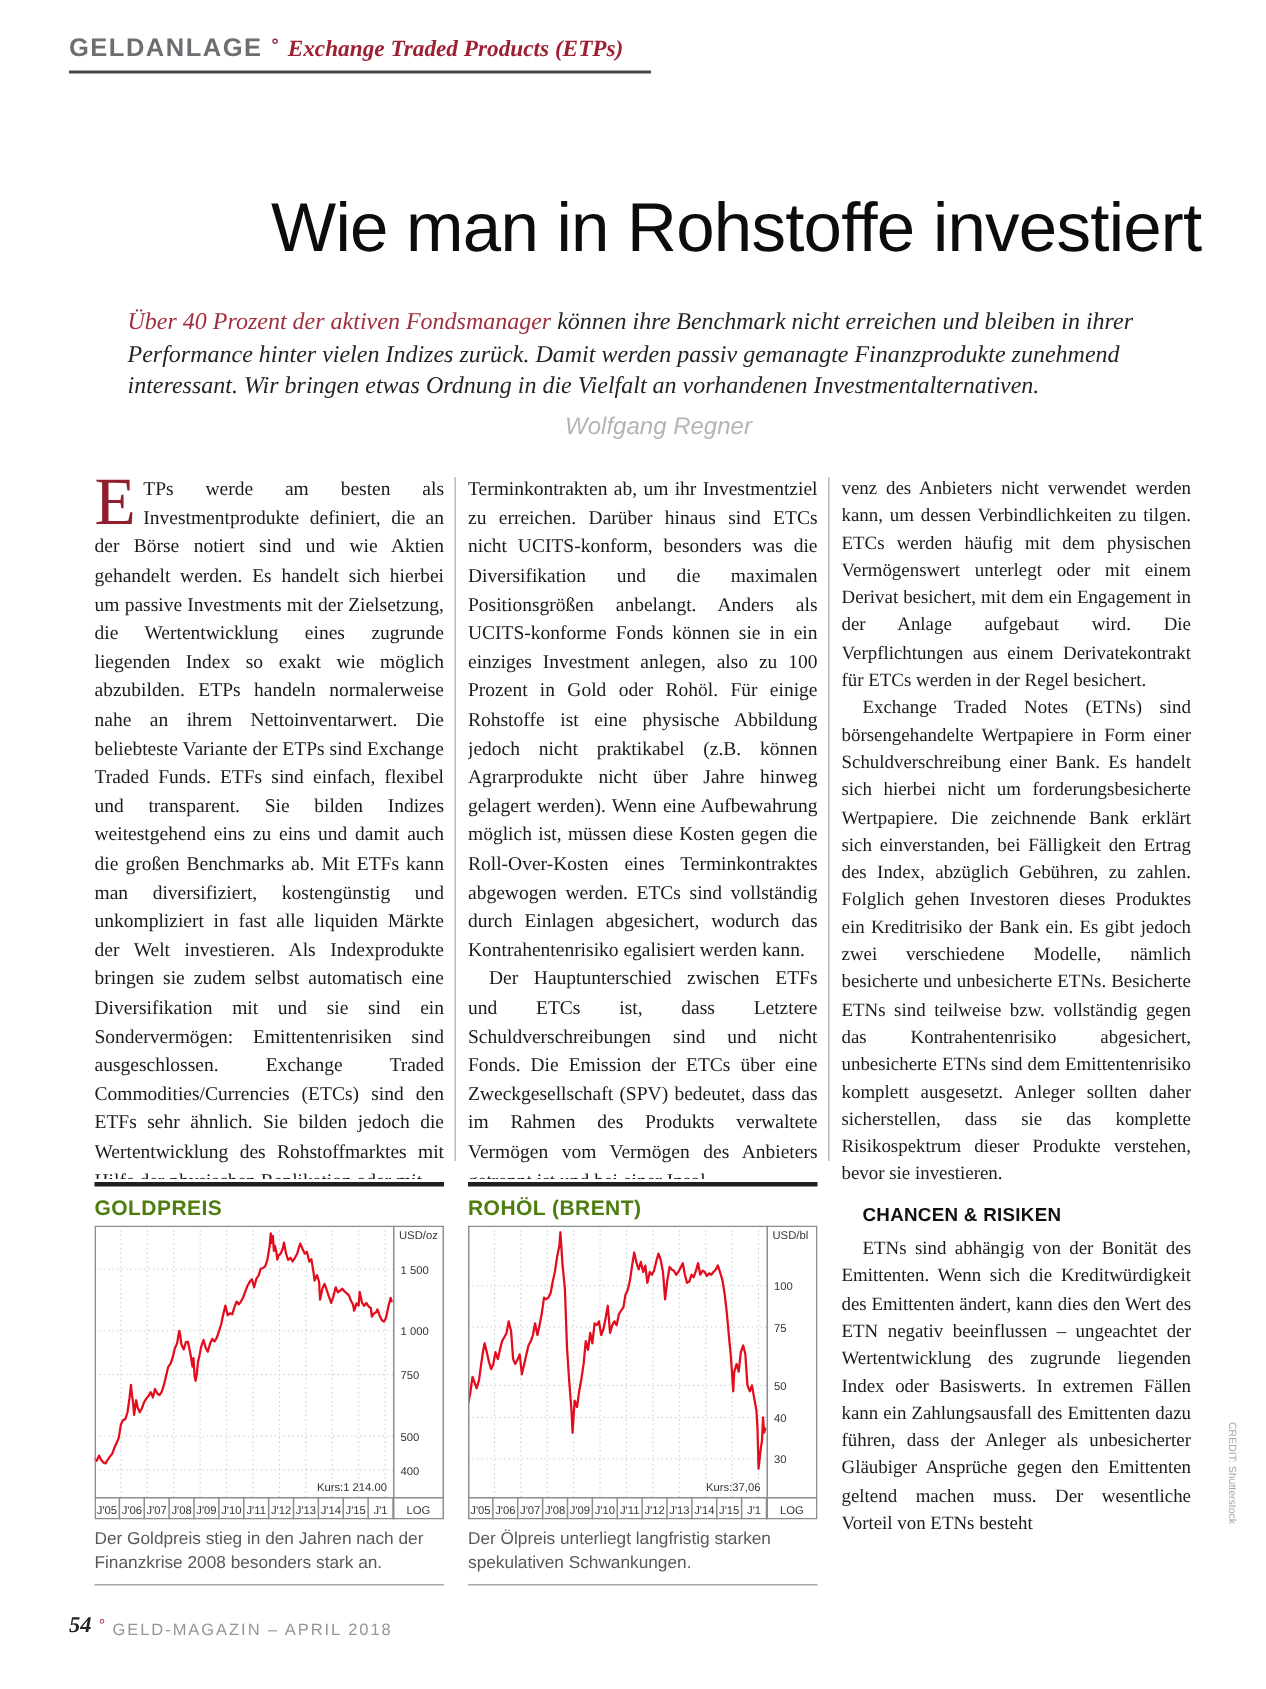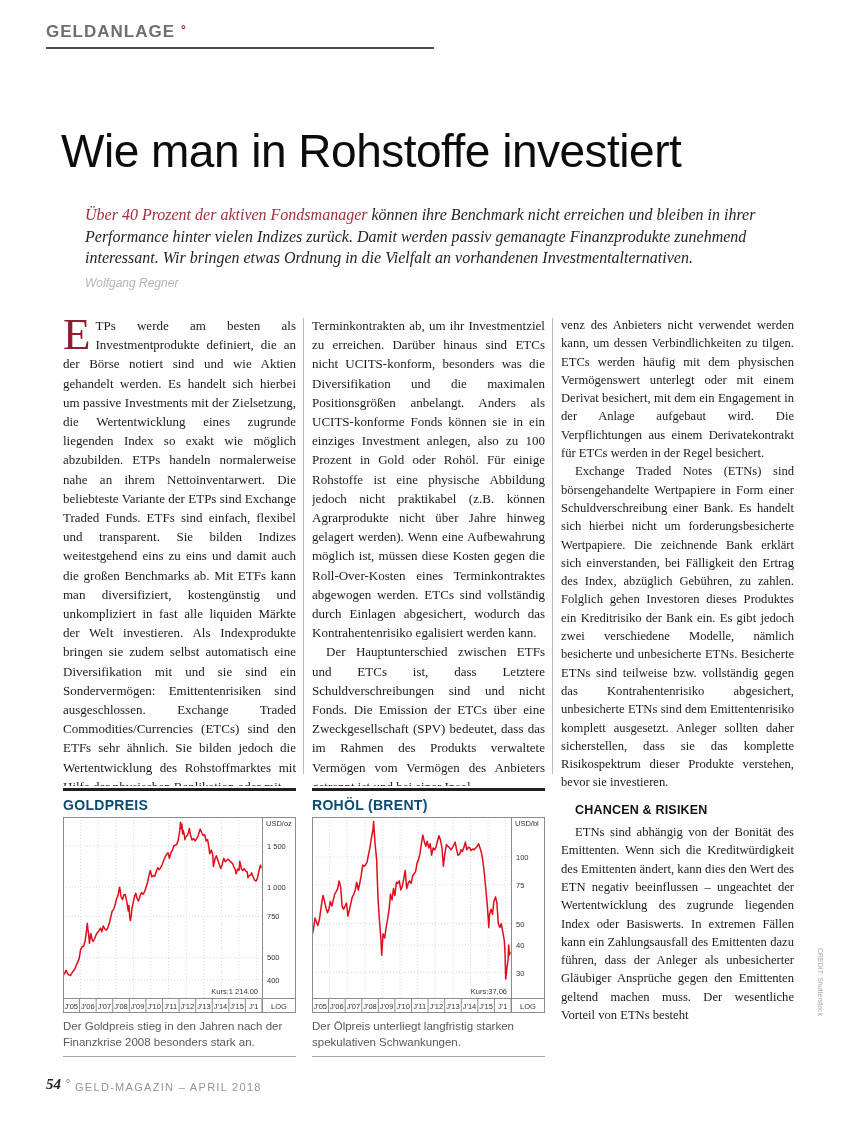--- a/index.html
+++ b/index.html
@@ -12,47 +12,47 @@
   .kopf .sect{font-family:"Liberation Sans",sans-serif;font-weight:bold;font-size:17px;
         letter-spacing:1px;color:#6d6e71;}
   .kopf .deg{color:#9e2033;font-size:12px;vertical-align:super;position:relative;top:-5px;
         font-family:"Liberation Sans",sans-serif;font-weight:bold;}
   .kopf .topic{font-family:"Liberation Serif",serif;font-style:italic;font-weight:bold;
         font-size:15.5px;color:#9e2033;}
 
   
   .titel{position:absolute;left:61px;top:124px;width:740px;
         font-family:"Liberation Sans",sans-serif;font-weight:200;font-size:46px;
-        letter-spacing:-0.5px;color:#0c0c0c;}
+        letter-spacing:-0.5px;color:#0c0c0c;text-align:right;}
   .lead{position:absolute;left:85px;top:204px;width:708px;font-style:italic;
         font-size:16px;line-height:21.5px;color:#242424;}
   .lead .hl{color:#a22f3f;}
-  .byline{position:absolute;left:85px;top:276px;width:708px;text-align:left;
-        font-family:"Liberation Sans",sans-serif;font-style:italic;font-size:12px;color:#b5b5b5;}
+  .byline{position:absolute;left:85px;top:276px;width:708px;text-align:center;
+        font-family:"Liberation Sans",sans-serif;font-style:italic;font-size:16px;color:#b5b5b5;}
 
   
   .cols{position:absolute;left:63px;top:316px;width:731px;height:764px;display:flex;gap:16px;}
   .col{width:233px;flex:0 0 233px;}
   .vline{position:absolute;top:2px;width:1px;height:456px;background:#bcbcbc;}
   .vline.v1{left:240px;} .vline.v2{left:489px;}
 
   .coltext{height:470px;overflow:hidden;text-align:justify;font-size:13px;line-height:19.2px;}
   .col3text{height:764px;overflow:hidden;text-align:justify;font-size:12.6px;line-height:18.3px;}
   .coltext p,.col3text p{margin:0;}
   p.ind{text-indent:14px;}
   .dropcap{float:left;font-size:45px;line-height:35px;padding:1px 5px 0 0;color:#8e1f2e;
         font-family:"Liberation Serif",serif;}
   .subhead{font-family:"Liberation Sans",sans-serif;font-weight:bold;font-size:12.5px;
         letter-spacing:0.2px;color:#111;margin:9px 0 4px 0;text-indent:14px;}
 
   
   .chart-block{margin-top:2px;}
   .topbar{height:3px;background:#231f20;margin-bottom:6px;}
   .ctitle{font-family:"Liberation Sans",sans-serif;font-weight:bold;font-size:14px;
-        letter-spacing:0.3px;color:#0c4a6e;margin-bottom:4px;}
+        letter-spacing:0.3px;color:#4d7c0f;margin-bottom:4px;}
   svg.chart{width:233px;height:196px;display:block;background:#fff;}
   .grid{stroke:#c4c6c8;stroke-width:0.6;stroke-dasharray:1 2;}
   .ser{fill:none;stroke:#e30b1c;stroke-width:1.5;stroke-linejoin:round;stroke-linecap:round;}
   .frm{stroke:#8a8d90;stroke-width:1;fill:none;}
   .lb{font-family:"Liberation Sans",sans-serif;font-size:7.5px;fill:#333;}
   .mid{text-anchor:middle;} .end{text-anchor:end;}
   .ccap{margin-top:6px;font-family:"Liberation Sans",sans-serif;font-size:11.5px;
         line-height:15.5px;color:#58595b;border-bottom:1px solid #a7a7a7;padding-bottom:6px;}
 
   
@@ -66,20 +66,21 @@
   .credit{position:absolute;left:824px;top:948px;transform:rotate(90deg);
         transform-origin:left top;font-family:"Liberation Sans",sans-serif;font-size:7px;
         color:#a9a9a9;white-space:nowrap;}
 </style>
 </head>
 <body>
 
 <div class="kopf">
   <span class="sect">GELDANLAGE</span>
   <span class="deg">°</span>
+  <span class="topic">Exchange Traded Products (ETPs)</span>
 </div>
 
 <div class="titel">Wie man in Rohstoffe investiert</div>
 <div class="lead"><span class="hl">Über 40 Prozent der aktiven Fondsmanager</span><span> können ihre Benchmark nicht erreichen und bleiben in ihrer Performance hinter vielen Indizes zurück. Damit werden passiv gemanagte Finanzprodukte zunehmend interessant. Wir bringen etwas Ordnung in die Vielfalt an vorhandenen Investmentalternativen.</span></div>
 <div class="byline">Wolfgang Regner</div>
 
 <div class="cols">
   <div class="vline v1"></div>
   <div class="vline v2"></div>
 

